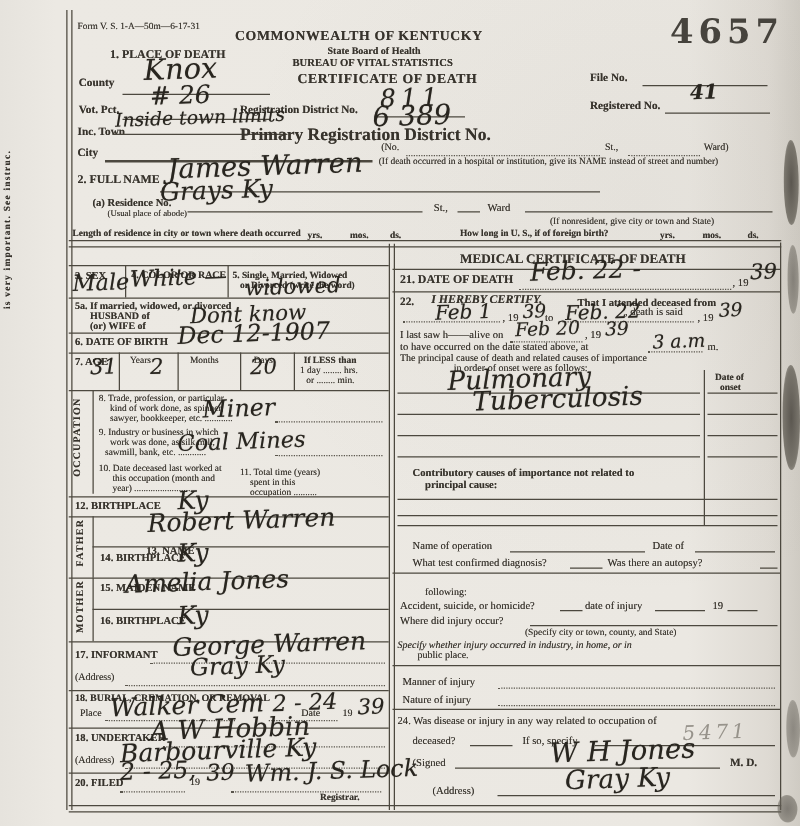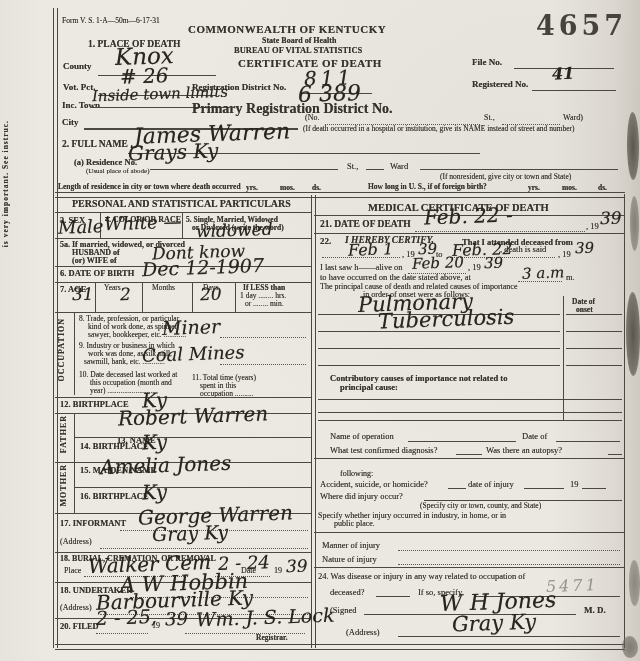--- a/index.html
+++ b/index.html
@@ -93,21 +93,20 @@
   <span class="p lbl b" style="left:280px;top:184px;font-size:7.5px;">mos.</span>
   <span class="p lbl b" style="left:312px;top:184px;font-size:7.5px;">ds.</span>
   <span class="p lbl b" style="left:368px;top:183px;font-size:7.5px;">How long in U. S., if of foreign birth?</span>
   <span class="p lbl b" style="left:528px;top:184px;font-size:7.5px;">yrs.</span>
   <span class="p lbl b" style="left:562px;top:184px;font-size:7.5px;">mos.</span>
   <span class="p lbl b" style="left:598px;top:184px;font-size:7.5px;">ds.</span>
 
   <i class="dbl" style="left:55px;top:192px;width:570px;"></i>
   <i class="vdbl" style="left:311px;top:195px;height:453px;"></i>
 
-  <span class="p lbl b" style="left:72px;top:199px;font-size:10px;">PERSONAL  AND  STATISTICAL  PARTICULARS</span>
   <i class="hl" style="left:55px;top:212px;width:256px;"></i>
   <span class="p lbl b" style="left:368px;top:202px;font-size:10.5px;">MEDICAL  CERTIFICATE  OF  DEATH</span>
   <i class="hl" style="left:314px;top:215px;width:310px;"></i>
 
   <span class="p lbl b" style="left:60px;top:216px;font-size:8.5px;">3. SEX</span>
   <span class="p lbl b" style="left:105px;top:216px;font-size:8px;">4. COLOR OR RACE</span>
   <span class="p lbl b" style="left:186px;top:216px;font-size:7.5px;">5. Single, Married, Widowed</span>
   <span class="p lbl b" style="left:192px;top:224px;font-size:7.5px;">or Divorced (write the word)</span>
   <i class="vl" style="left:100px;top:212px;height:26px;"></i>
   <i class="vl" style="left:182px;top:212px;height:26px;"></i>
@@ -288,21 +287,21 @@
   <span class="p lbl" style="left:340px;top:470px;font-size:8px;">following:</span>
   <span class="p lbl" style="left:320px;top:480px;font-size:8.5px;">Accident, suicide, or homicide?</span>
   <i class="hl" style="left:448px;top:488px;width:18px;"></i>
   <span class="p lbl" style="left:468px;top:480px;font-size:8.5px;">date of injury</span>
   <i class="hl" style="left:524px;top:488px;width:40px;"></i>
   <span class="p lbl" style="left:570px;top:480px;font-size:8.5px;">19</span>
   <i class="hl" style="left:582px;top:488px;width:24px;"></i>
   <span class="p lbl" style="left:320px;top:492px;font-size:8.5px;">Where did injury occur?</span>
   <i class="hl" style="left:424px;top:500px;width:198px;"></i>
   <span class="p lbl" style="left:420px;top:502px;font-size:7.5px;">(Specify city or town, county, and State)</span>
-  <span class="p lbl" style="left:318px;top:512px;font-size:8px;">Specify whether injury occurred in industry, in home, or in</span>
+  <span class="p lbl" style="left:318px;top:512px;font-size:8px;font-style:italic;">Specify whether injury occurred in industry, in home, or in</span>
   <span class="p lbl" style="left:334px;top:520px;font-size:8px;">public place.</span>
   <i class="hl" style="left:314px;top:532px;width:310px;"></i>
 
   <span class="p lbl" style="left:322px;top:541px;font-size:8.5px;">Manner of injury</span>
   <i class="dot" style="left:398px;top:549px;width:222px;"></i>
   <span class="p lbl" style="left:322px;top:555px;font-size:8.5px;">Nature of injury</span>
   <i class="dot" style="left:398px;top:563px;width:222px;"></i>
   <i class="hl" style="left:314px;top:567px;width:310px;"></i>
 
   <span class="p lbl" style="left:318px;top:572px;font-size:8.5px;">24. Was disease or injury in any way related to occupation of</span>

